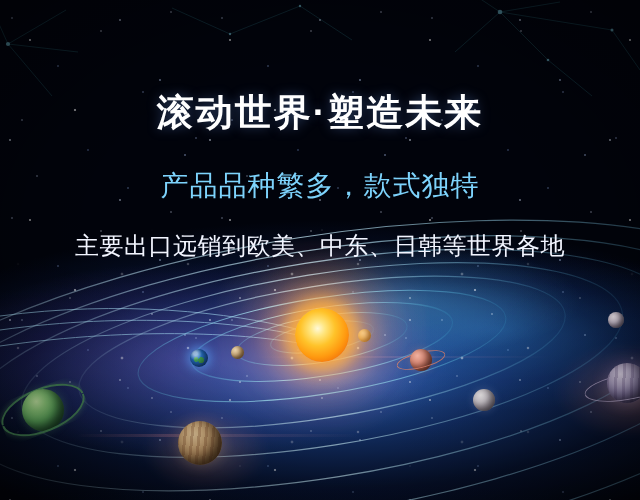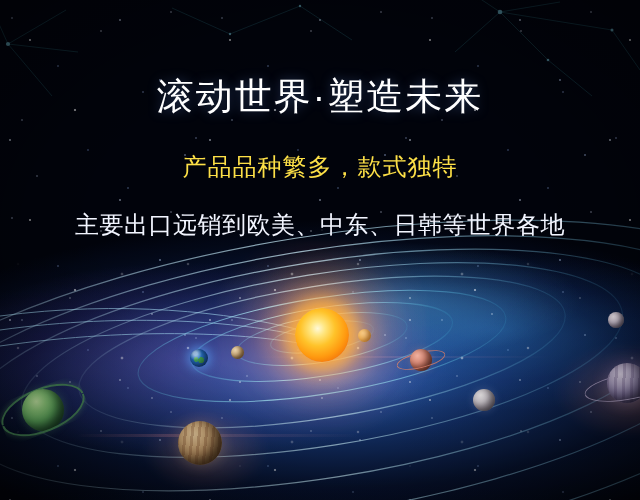--- a/index.html
+++ b/index.html
@@ -239,33 +239,33 @@
     mix-blend-mode:screen;filter:blur(3px);
   }
 
   
   .text-block{
     position:absolute;left:0;right:0;top:74px;
     text-align:center;
     z-index:30;
   }
   .headline{
-    margin:0;
+    margin:16px;
     font-size:37px;
-    font-weight:400;
+    font-weight:700;
     color:#ffffff;
     letter-spacing:2px;
     line-height:1.22;
     text-shadow:0 0 12px rgba(120,170,255,.35);
   }
   .sub1{
     margin:32px 0 0 0;
-    font-size:24px;
+    font-size:28px;
     font-weight:400;
-    color:#fde047;
+    color:#7dd3fc;
     letter-spacing:1px;
     line-height:1.35;
     font-family:Liberation Serif, serif;
   }
   .sub2{
     margin:25px 0 0 0;
     font-size:24px;
     font-weight:400;
     color:#f2f5ff;
     letter-spacing:0.5px;

